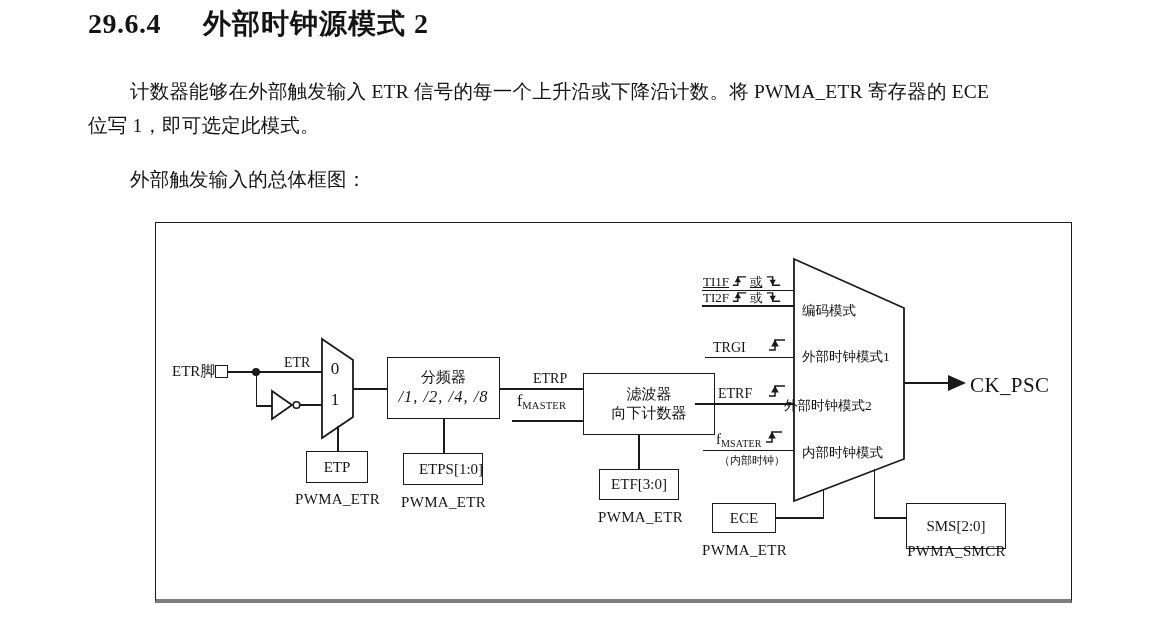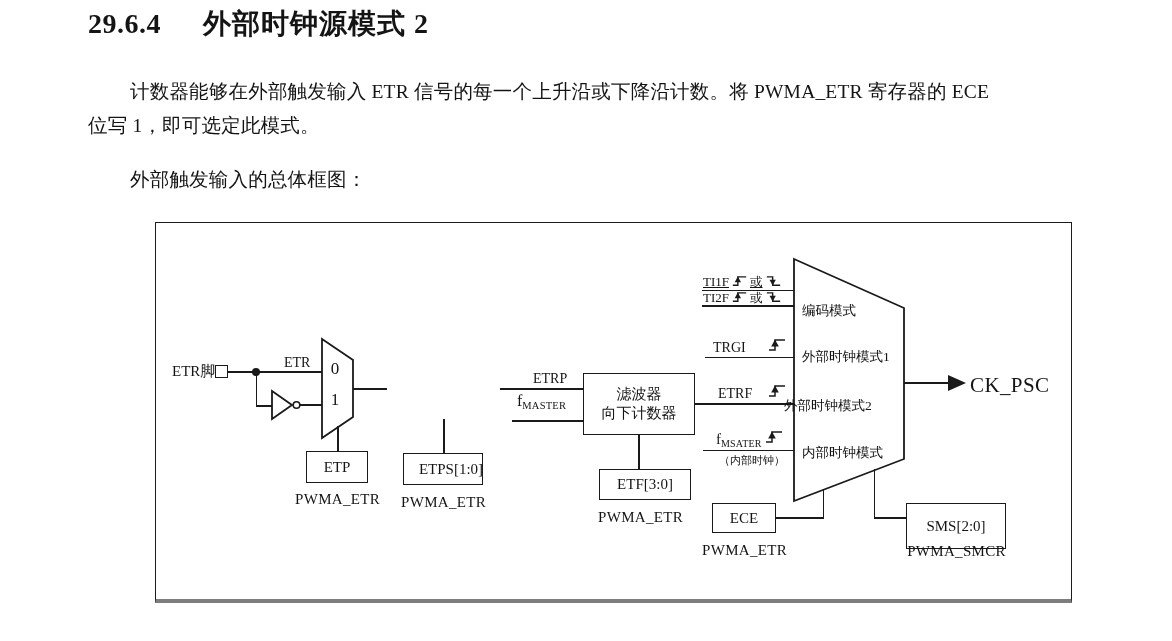--- a/index.html
+++ b/index.html
@@ -63,39 +63,43 @@
   <div class="lbl" style="left:167px;top:136px;width:24px;text-align:center;font-size:17px;">0</div>
   <div class="lbl" style="left:167px;top:167px;width:24px;text-align:center;font-size:17px;">1</div>
   <div class="hline" style="left:197px;top:165px;width:34px;"></div>
   <div class="vline" style="left:181px;top:203px;height:25px;"></div>
 
   <div class="box" style="left:150px;top:228px;width:62px;height:32px;">
     <span>ETP</span>
   </div>
   <div class="reg" style="left:134px;top:268px;width:95px;">PWMA_ETR</div>
 
+  <div class="box" style="left:231px;top:134px;width:113px;height:62px;">
+    <span>分频器</span>
+    <span class="ratios">/1, /2, /4, /8</span>
+  </div>
   <div class="vline" style="left:287px;top:196px;height:34px;"></div>
   <div class="box" style="left:247px;top:230px;width:80px;height:32px;padding-left:16px;">
     <span>ETPS[1:0]</span>
   </div>
   <div class="reg" style="left:240px;top:271px;width:95px;">PWMA_ETR</div>
 
   <div class="lbl sig" style="left:377px;top:148px;">ETRP</div>
   <div class="hline" style="left:344px;top:165px;width:83px;"></div>
   <div class="lbl" style="left:361px;top:169px;">
     <span class="fbig">f</span><span class="fsub">MASTER</span>
   </div>
   <div class="hline" style="left:356px;top:197px;width:71px;"></div>
 
-  <div class="box" style="left:427px;top:150px;width:112px;height:62px;">
+  <div class="box" style="left:427px;top:150px;width:132px;height:62px;">
     <span>滤波器</span>
     <span>向下计数器</span>
   </div>
   <div class="vline" style="left:482px;top:212px;height:34px;"></div>
-  <div class="box" style="left:443px;top:246px;width:92px;height:31px;">
+  <div class="box" style="left:443px;top:246px;width:80px;height:31px;">
     <span>ETF[3:0]</span>
   </div>
   <div class="reg" style="left:437px;top:286px;width:95px;">PWMA_ETR</div>
 
   <div class="hline" style="left:539px;top:180px;width:99px;"></div>
   <div class="lbl sig" style="left:562px;top:163px;">ETRF</div>
   <svg class="abs" style="left:612px;top:160px;" width="18" height="16" viewBox="0 0 18 16">
     <path d="M1 13 H7 V3 H17" fill="none" stroke="#1a1a1a" stroke-width="1.5"></path>
     <polygon points="7,2.5 3.2,9.5 10.8,9.5" fill="#1a1a1a"></polygon>
   </svg>

